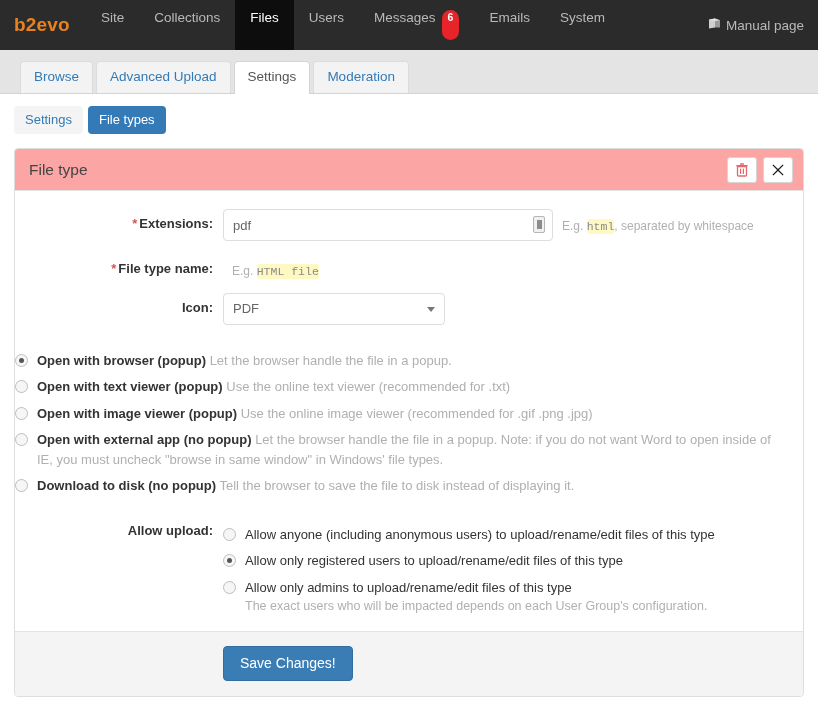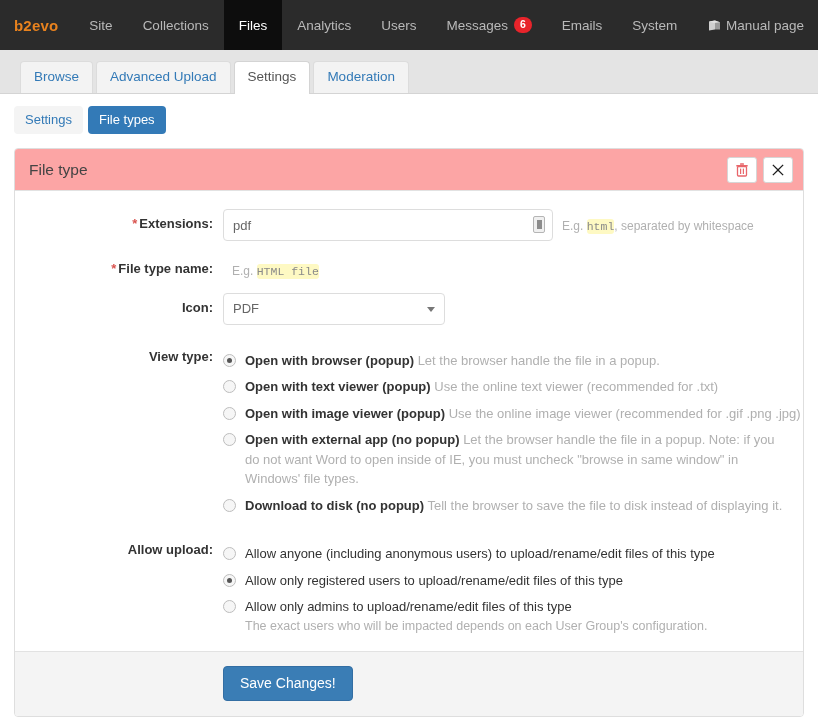--- a/index.html
+++ b/index.html
@@ -16,29 +16,29 @@
   
   .topnav {
     background: #2b2b2b;
     height: 50px;
     display: flex;
     align-items: stretch;
     position: relative;
   }
   .brand {
     color: #e8821e;
-    font-size: 15px;
+    font-size: 19px;
     font-weight: bold;
     display: flex; align-items: center;
     padding: 0 16px 0 14px;
     letter-spacing: .2px;
     text-align: center;
   }
   .navlink {
-    display: flex; align-items: center;
+    display: flex; 
     padding: 10px 15px;
     color: #b9b9b9;
     font-size: 13.5px;
     text-decoration: none;
     white-space: nowrap;
   }
   .navlink.active {
     background: #0d0d0d;
     color: #ffffff;
   }
@@ -310,23 +310,20 @@
   <div class="brand">b2evo</div>
 
   <a class="navlink">
       <span>Site</span>
     </a>
   <a class="navlink">
       <span>Collections</span>
     </a>
   <a class="navlink active">
       <span>Files</span>
-    </a>
-  <a class="navlink">
-      <span>Analytics</span>
     </a>
   <a class="navlink">
       <span>Users</span>
     </a>
   <a class="navlink">
     <span>Messages</span>
     <span class="badge">6</span>
   </a>
   <a class="navlink">
       <span>Emails</span>
@@ -424,21 +421,20 @@
       <div class="flabel">Icon:</div>
       <div class="fctrl">
         <div class="selectbox">
           <span>PDF</span>
           <span class="caret"></span>
         </div>
       </div>
     </div>
 
     <div class="frow" style="margin-bottom:18px;">
-      <div class="flabel" style="padding-top:2px;">View type:</div>
       <div class="radios">
 
         <div class="ritem">
           <span class="radio checked"></span>
           <span class="rtext">
             <span class="rmain">Open with browser (popup)</span>
             <span class="rdesc">Let the browser handle the file in a popup.</span>
           </span>
         </div>
 

